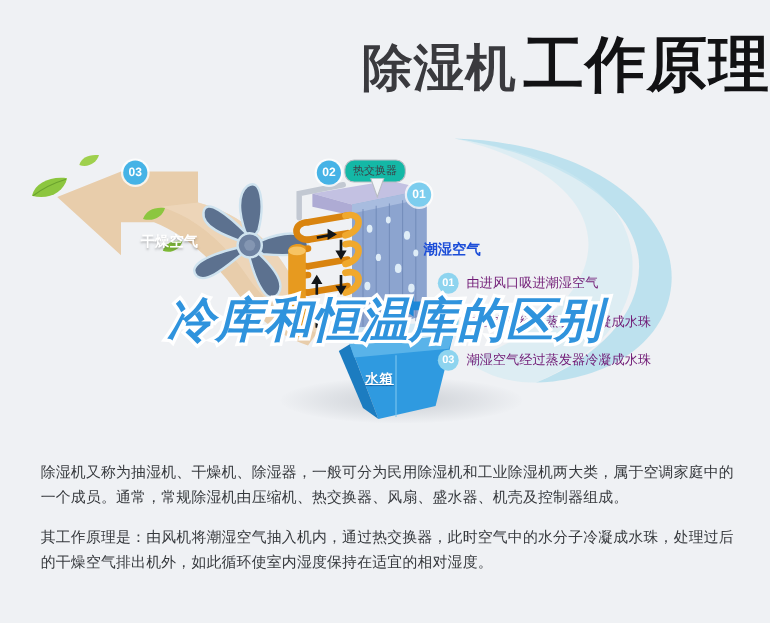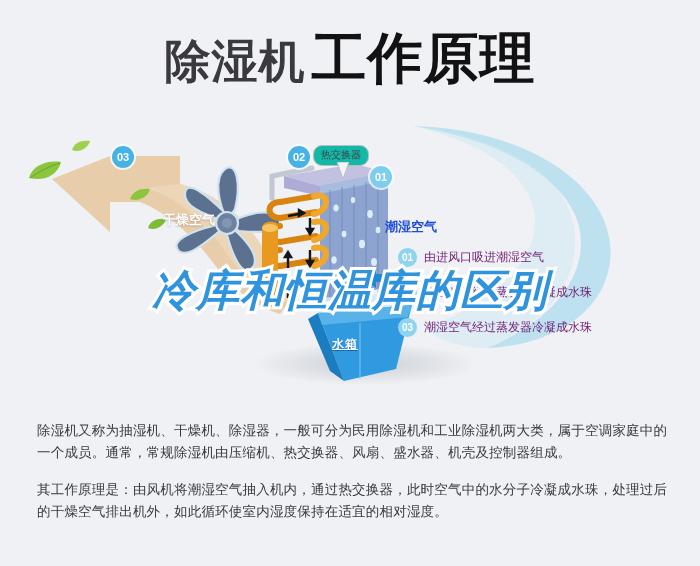--- a/index.html
+++ b/index.html
@@ -11,21 +11,21 @@
     overflow:hidden;
     position:relative;
   }
 
   
   #page{position:relative;width:700px;height:566px;background:#eff1f4;}
 
   
   #title-block{
     position:absolute;left:0;top:22px;width:700px;
-    text-align:center;
+    text-align:right;
     white-space:nowrap;
   }
   #title-a{
     font-size:46px;font-weight:700;color:#3a3a3e;
     letter-spacing:1px;vertical-align:baseline;
   }
   #title-b{
     font-size:55px;font-weight:700;color:#121214;
     letter-spacing:1px;margin-left:6px;vertical-align:baseline;
   }
@@ -88,21 +88,21 @@
     font-size:10px;color:#3d4248;white-space:nowrap;
   }
   .pill-tail{
     position:absolute;left:336px;top:44px;width:14px;height:18px;
   }
 
   .ill-label{
     position:absolute;font-size:13px;color:#ffffff;font-weight:600;
     text-shadow:0 1px 2px rgba(70,70,70,.35);white-space:nowrap;
   }
-  #lbl-dry{left:128px;top:93px;margin-left:35px;}
+  #lbl-dry{left:128px;top:93px;}
   #lbl-humid{left:385px;top:100px;color:#1d4ed8;text-shadow:none;font-weight:700;}
 
   
   #steps{
     position:absolute;left:398px;top:246px;width:300px;
   }
   .step{
     display:flex;align-items:center;margin-bottom:13px;height:22px;
   }
   .step-badge{

